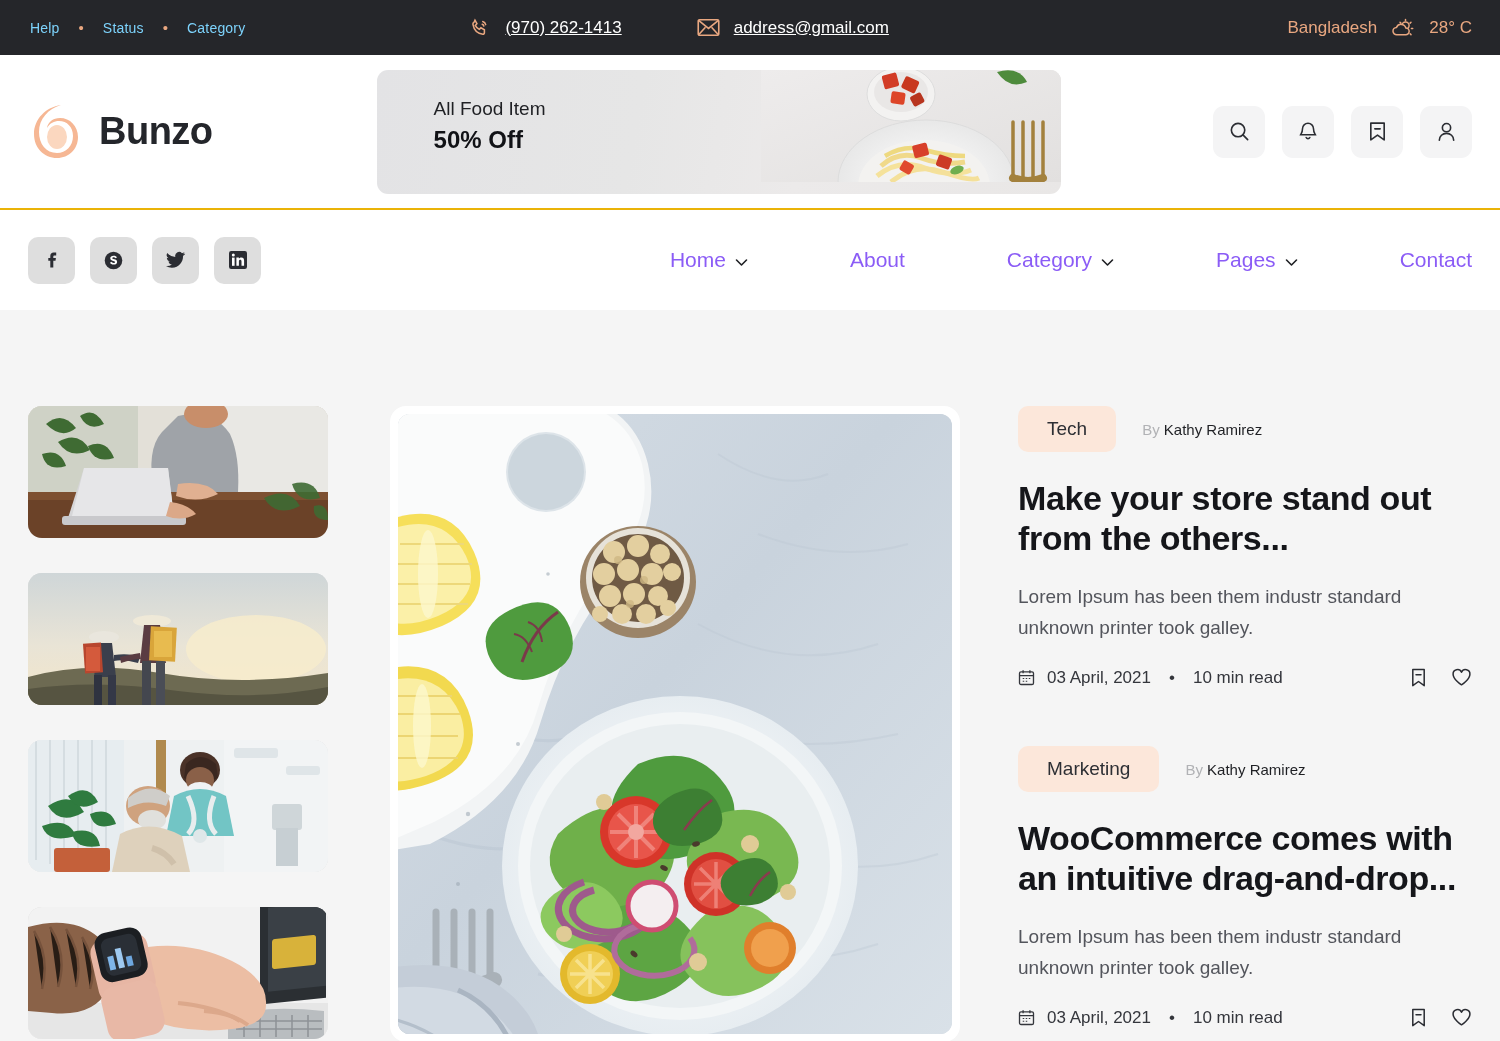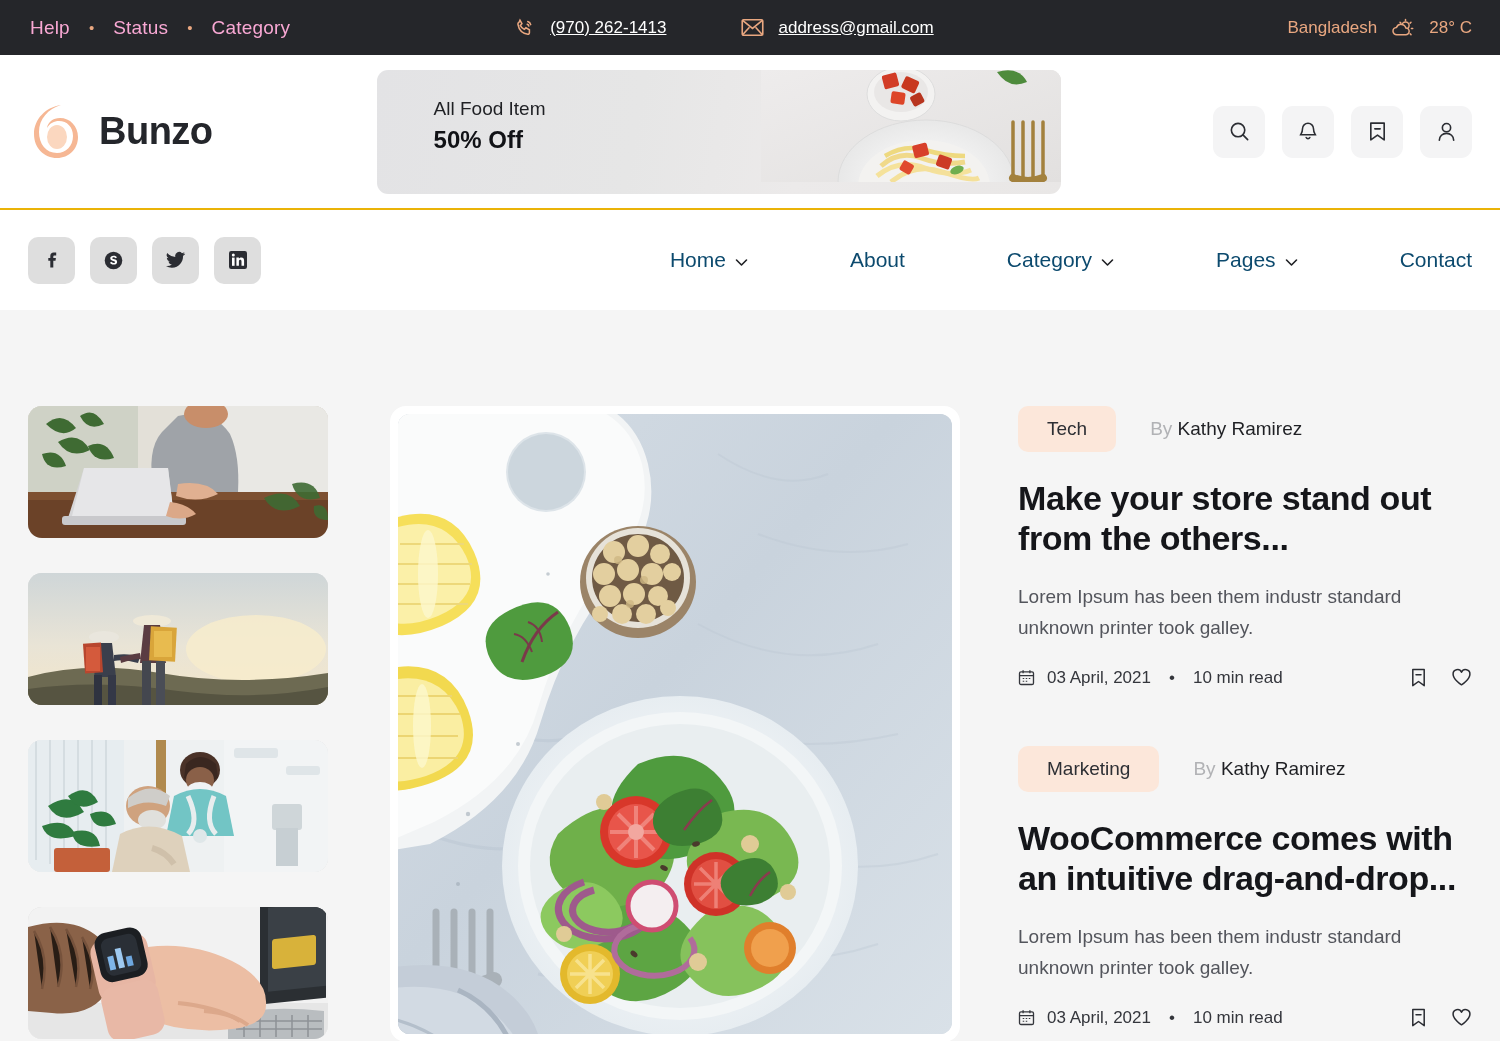--- a/index.html
+++ b/index.html
@@ -14,21 +14,21 @@
   .topbar {
     height: 55px;
     background: #25262a;
     display: flex;
     align-items: center;
     padding: 0 28px;
     color: #ffffff;
   }
   .topbar-left { display: flex; align-items: center; gap: 0; }
   .topbar-link {
-    font-size: 19px; color: #f9a8d4; letter-spacing: .2px;
+    font-size: 14px; color: #7dd3fc; letter-spacing: .2px;
     padding: 0 2px; cursor: pointer;
   }
   .dot-sep {
     color: #e9a780; font-size: 15px; padding: 0 17px; line-height: 1;
   }
   .topbar-center {
     display: flex; align-items: center; gap: 0;
     margin-left: 222px;
     text-decoration: underline;
   }
@@ -78,21 +78,21 @@
   }
   .socials { display: flex; gap: 15px; }
   .social-btn {
     width: 47px; height: 47px; border-radius: 10px; background: #dedede;
     display: flex; align-items: center; justify-content: center;
     cursor: pointer; color: #2b2d33;
   }
   .menu { margin-left: auto; display: flex; align-items: center; gap: 0; }
   .menu-item {
     display: flex; align-items: center; gap: 9px;
-    font-size: 21px; color: #0c4a6e; cursor: pointer; padding: 0 51px;
+    font-size: 21px; color: #8b5cf6; cursor: pointer; padding: 0 51px;
   }
   .menu-item:last-child { padding-right: 0; }
   .chev { display: inline-block; }
 
   
   .main {
     background: #f5f5f5;
     height: calc(1041px - 55px - 155px - 100px);
     padding: 96px 28px 0 28px;
     display: flex; gap: 0;
@@ -106,26 +106,26 @@
   .col-feature { margin-left: 62px; width: 570px; flex: none; }
   .feature-card {
     width: 570px; background: #ffffff; border-radius: 16px; padding: 8px;
   }
   .feature-img {
     width: 554px; height: 620px; border-radius: 12px; overflow: hidden;
     position: relative; background: #cfd6de;
   }
 
   .col-posts { margin-left: 58px; flex: 1; display: flex; flex-direction: column; gap: 58px; }
-  .post-meta-top { display: flex; align-items: center; gap: 34px; margin-bottom: 26px; }
+  .post-meta-top { display: flex; align-items: center; gap: 26px; margin-bottom: 26px; }
   .tag {
     background: #fce7da; color: #2d2f34; font-size: 19px;
     padding: 12px 29px; border-radius: 10px; cursor: pointer;
   }
-  .byline { font-size: 19px; color: #1f2024; }
+  .byline { font-size: 15px; color: #1f2024; }
   .byline .by { color: #b1b2b5; }
   .post-title {
     font-size: 34px; font-weight: bold; color: #15161a;
     line-height: 1.18; letter-spacing: -.4px; margin-bottom: 24px; cursor: pointer;
   }
   .post-excerpt {
     font-size: 19px; color: #53555c; line-height: 1.6; margin-bottom: 24px;
   }
   .post-foot { display: flex; align-items: center; }
   .foot-left { display: flex; align-items: center; gap: 12px; font-size: 17px; color: #34363c; }

